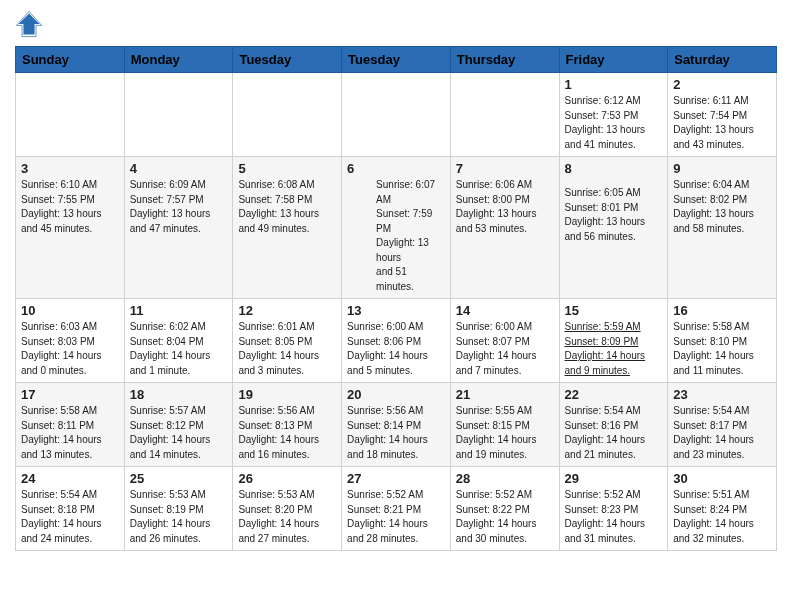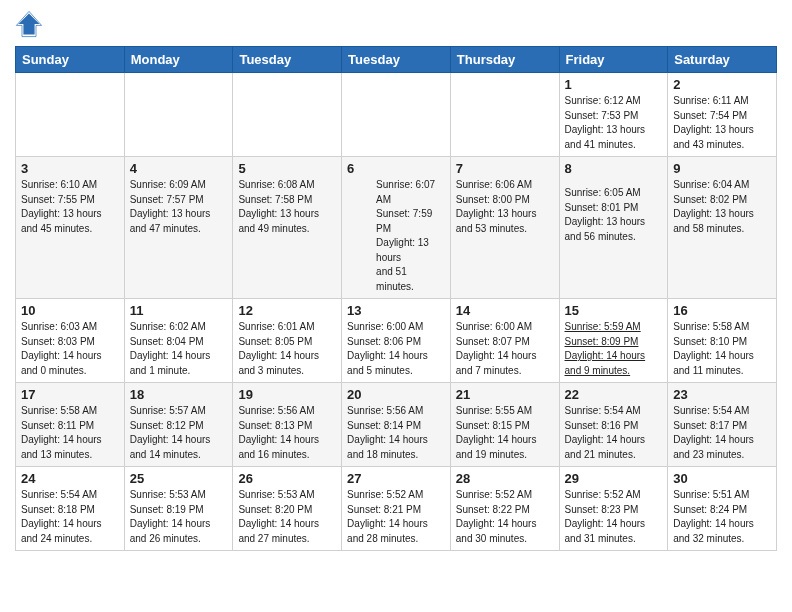--- a/index.html
+++ b/index.html
@@ -49,21 +49,21 @@
     .location {
       font-size: 15px;
       color: #444;
     }
     .calendar {
       width: 100%;
       border-collapse: collapse;
     }
     .calendar th {
       background: #2a6db5;
-      color: #ffffff;
+      color: #000000;
       font-size: 13px;
       font-weight: bold;
       padding: 5px 6px;
       text-align: left;
       border: 1px solid #1a5a9a;
     }
     .calendar td {
       vertical-align: top;
       border: 1px solid #d0d0d0;
       padding: 4px 5px;

